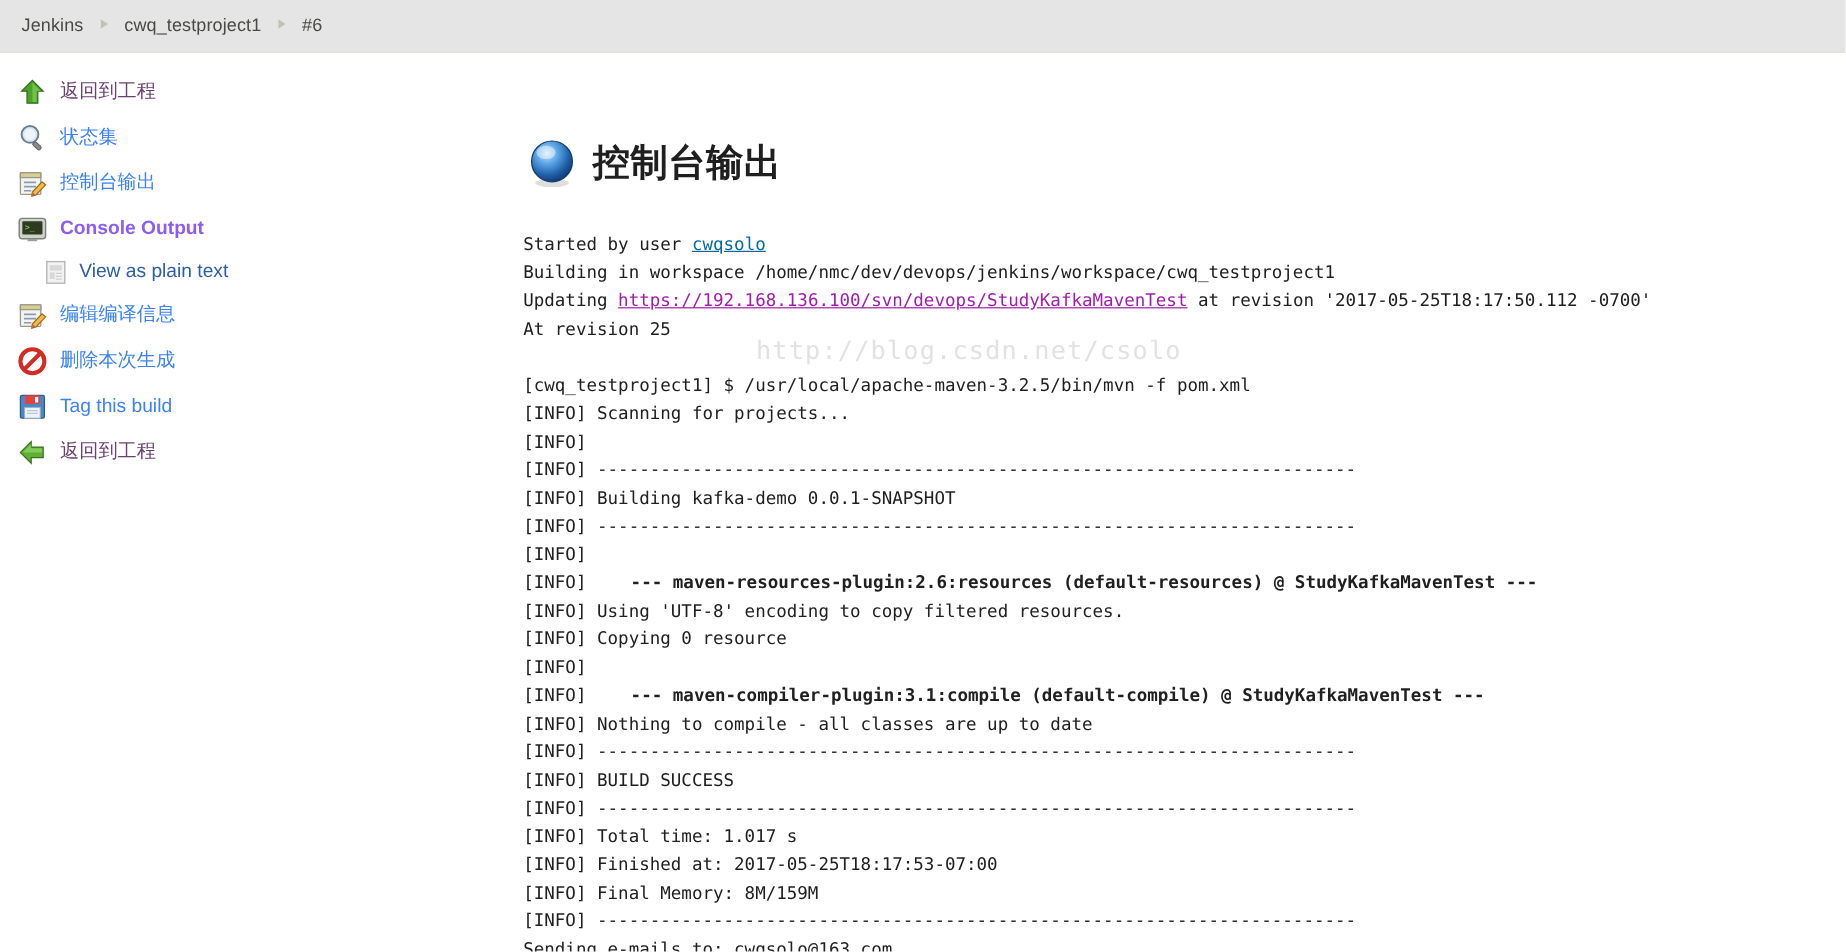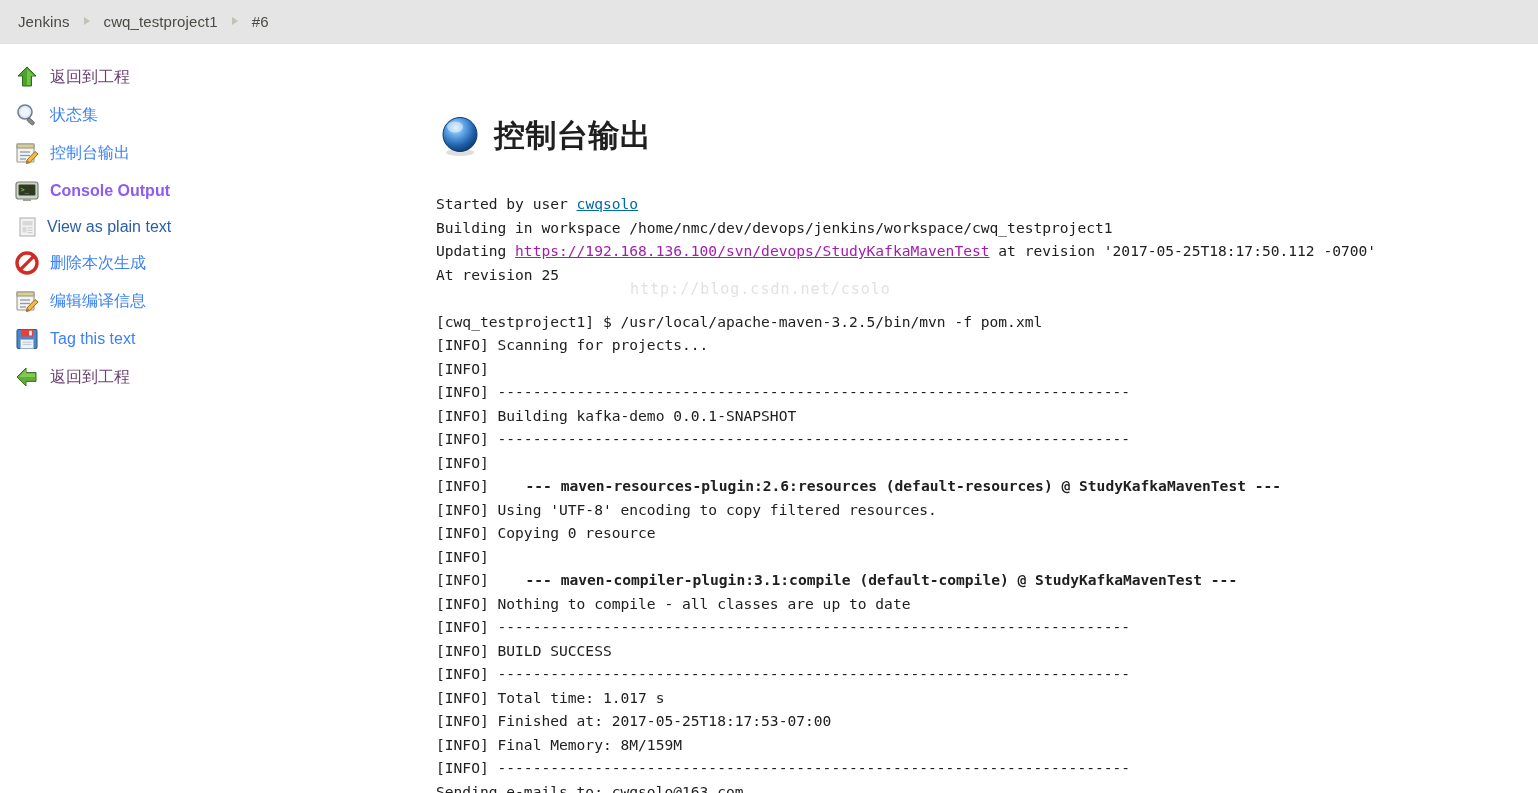--- a/index.html
+++ b/index.html
@@ -77,21 +77,21 @@
     position: relative;
   }
   .task .lbl {
     font-size: 16px;
     color: #3b82f6;
     line-height: 1;
   }
   .task.visited .lbl { color: #6b3f72; }
   .task.current .lbl { color: #8b5cf6; font-weight: bold; }
   .task.sub {
-    padding-left: 17px;
+    padding-left: 36px;
     height: 34px;
   }
   .task.sub .ico { width: 22px; height: 22px; flex: 0 0 22px; margin-right: 8px; }
   .task.sub .lbl { color: #2a5fa8; }
 
   
   svg { display: block; }
 
   
   #page-title {
@@ -123,21 +123,21 @@
     color: #0369a1;
     text-decoration: underline;
   }
   #console a.v { color: #a21caf; }
 
   #watermark {
     position: absolute;
     left: 200px;
     top: 236px;
     font-family: "DejaVu Sans Mono", "Liberation Mono", monospace;
-    font-size: 15px;
+    font-size: 21px;
     color: #e2e2e2;
     letter-spacing: 1px;
     pointer-events: none;
     white-space: pre;
   }
 </style>
 </head>
 <body>
 
 <div id="breadcrumb-bar">
@@ -210,54 +210,54 @@
           <line x1="10.5" y1="14.3" x2="15.5" y2="14.3" stroke="#cfcfcf" stroke-width="1.2"></line>
           <line x1="10.5" y1="16.6" x2="15.5" y2="16.6" stroke="#cfcfcf" stroke-width="1.2"></line>
         </svg>
       </span>
       <span class="lbl">View as plain text</span>
     </a>
 
     <a class="task" href="#">
       <span class="ico">
         <svg width="26" height="26" viewBox="0 0 26 26">
-          <circle cx="13" cy="13" r="10" fill="#ffffff" stroke="#d12b24" stroke-width="3.4"></circle>
-          <line x1="6.4" y1="19.6" x2="19.6" y2="6.4" stroke="#d12b24" stroke-width="3.4"></line>
-        </svg>
-      </span>
-      <span class="lbl">删除本次生成</span>
-    </a>
-
-    <a class="task" href="#">
-      <span class="ico">
-        <svg width="26" height="26" viewBox="0 0 26 26">
           <rect x="3" y="4" width="17" height="18" rx="1" fill="#f4f4ef" stroke="#9a9a8c" stroke-width="1.1"></rect>
           <rect x="3" y="4" width="17" height="4" fill="#d9cf93" stroke="#9a9a8c" stroke-width="1.1"></rect>
           <line x1="6" y1="12" x2="16" y2="12" stroke="#8a9ab5" stroke-width="1.3"></line>
           <line x1="6" y1="15.5" x2="16" y2="15.5" stroke="#8a9ab5" stroke-width="1.3"></line>
           <line x1="6" y1="19" x2="12" y2="19" stroke="#8a9ab5" stroke-width="1.3"></line>
           <path d="M13 20 L21 11.5 L24 14 L16 22.5 L12.5 23.5 Z" fill="#f0b94a" stroke="#9a6b15" stroke-width="1"></path>
           <path d="M12.5 23.5 L13.6 20.6 L15.6 22.2 Z" fill="#d9534f"></path>
         </svg>
       </span>
       <span class="lbl">编辑编译信息</span>
     </a>
 
     <a class="task" href="#">
       <span class="ico">
         <svg width="26" height="26" viewBox="0 0 26 26">
+          <circle cx="13" cy="13" r="10" fill="#ffffff" stroke="#d12b24" stroke-width="3.4"></circle>
+          <line x1="6.4" y1="19.6" x2="19.6" y2="6.4" stroke="#d12b24" stroke-width="3.4"></line>
+        </svg>
+      </span>
+      <span class="lbl">删除本次生成</span>
+    </a>
+
+    <a class="task" href="#">
+      <span class="ico">
+        <svg width="26" height="26" viewBox="0 0 26 26">
           <rect x="3" y="3.5" width="20" height="19" rx="1.5" fill="#4d86c6" stroke="#2c5c91" stroke-width="1.1"></rect>
           <rect x="7" y="3.5" width="12" height="7" fill="#e9403a"></rect>
           <rect x="15.2" y="4.8" width="2.6" height="4.6" fill="#ffffff"></rect>
           <rect x="6.5" y="13.5" width="13" height="9" fill="#eef3f8" stroke="#9ab0c6" stroke-width=".8"></rect>
           <line x1="8.5" y1="16.2" x2="17.5" y2="16.2" stroke="#b9c7d6" stroke-width="1"></line>
           <line x1="8.5" y1="18.4" x2="17.5" y2="18.4" stroke="#b9c7d6" stroke-width="1"></line>
         </svg>
       </span>
-      <span class="lbl">Tag this text</span>
+      <span class="lbl">Tag this build</span>
     </a>
 
     <a class="task visited" href="#">
       <span class="ico">
         <svg width="26" height="26" viewBox="0 0 26 26">
           <path d="M3 13 L12 4 L12 8.6 L22 8.6 L22 17.4 L12 17.4 L12 22 Z" fill="#5fae35" stroke="#38701b" stroke-width="1"></path>
           <path d="M5 13 L12 6 L12 9.6 L21 9.6 L21 13 Z" fill="#8ed463" opacity=".75"></path>
         </svg>
       </span>
       <span class="lbl">返回到工程</span>

